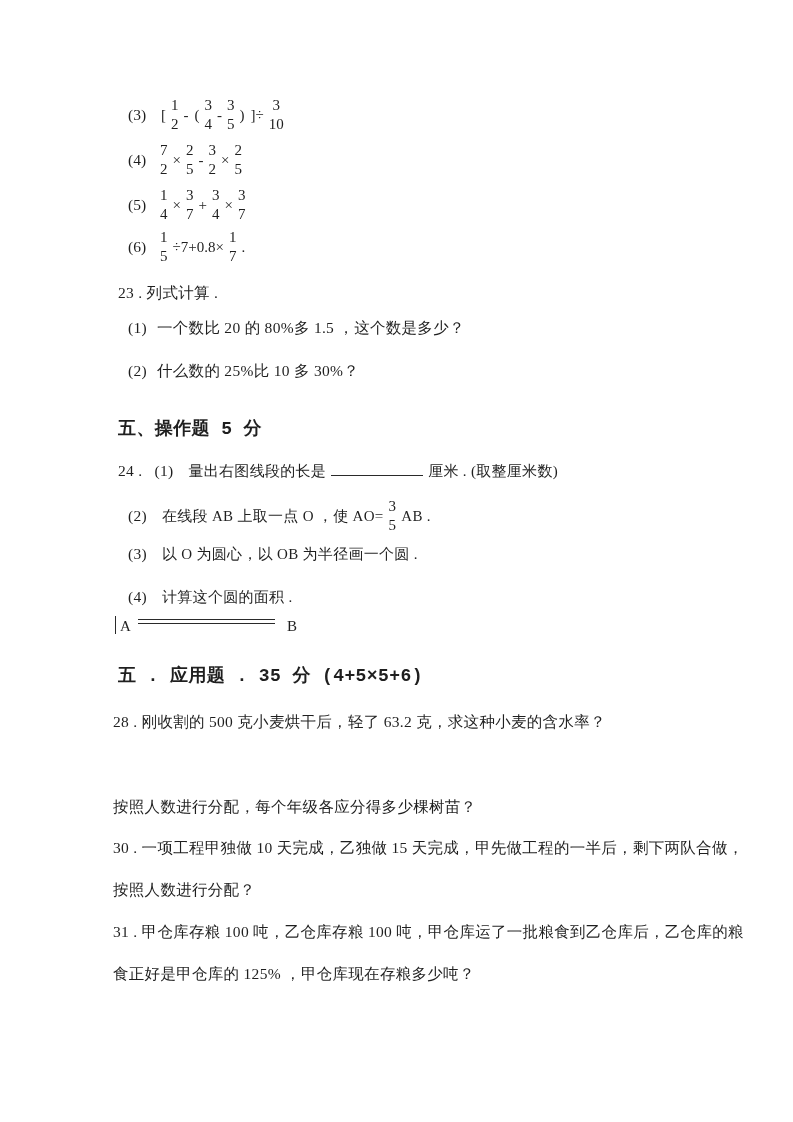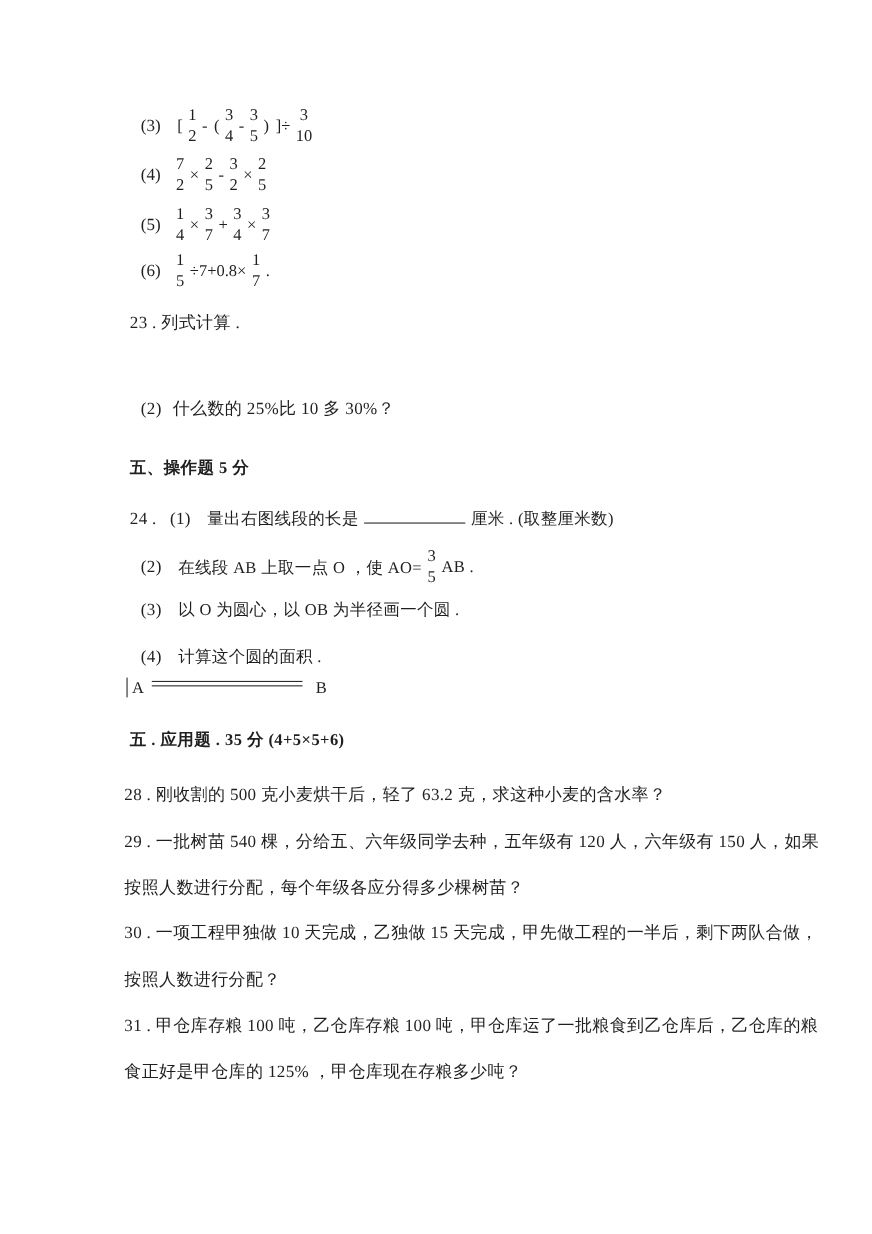--- a/index.html
+++ b/index.html
@@ -9,21 +9,21 @@
     width:793px;height:1122px;
     background:#ffffff;
     font-family:"Liberation Serif","DejaVu Serif",serif;
     color:#1f1f1f;
     overflow:hidden;
   }
   .abs{position:absolute;}
   .line{font-size:15.5px;white-space:nowrap;letter-spacing:.3px;}
   .q-label{margin-right:12px;}
   .sub-gap{display:inline-block;width:10px;}
-  .sec-header{font-weight:700;font-size:15px;white-space:nowrap;letter-spacing:.4px;}
+  .sec-header{font-weight:700;font-size:18px;white-space:nowrap;letter-spacing:.4px;font-family:Liberation Mono, monospace;}
   .calc-row{display:flex;align-items:center;height:40px;font-size:15.5px;}
   .expr{display:inline-flex;align-items:center;}
   .expr .tt{margin:0 3px;font-size:15px;}
   .frac{display:inline-flex;flex-direction:column;align-items:center;line-height:1;font-size:15px;margin:0 2px;}
   .frac .num{padding-bottom:4px;}
   .frac .den{}
   .blank{display:inline-block;height:15px;border-bottom:1px solid #2a2a2a;margin:0 2px;}
   .flexline{display:flex;align-items:center;height:40px;font-size:15.5px;white-space:nowrap;letter-spacing:.3px;}
   .baseline-row{display:flex;align-items:baseline;font-size:15.5px;white-space:nowrap;letter-spacing:.3px;}
   .seg-tick{width:1px;height:18px;background:#2a2a2a;display:block;}
@@ -121,20 +121,23 @@
         <span class="tt">÷7+0.8×</span>
         <span class="frac">
           <span class="num">1</span>
           <span class="den">7</span>
         </span>
         <span class="tt">.</span>
       </span>
   </div>
 
   <div class="line abs" style="top:283px;left:118px;">23 . 列式计算 .</div>
+  <div class="line abs" style="top:318px;left:128px;">
+    <span>(1)</span><span class="sub-gap"></span><span>一个数比 20 的 80%多 1.5 ，这个数是多少？</span>
+  </div>
   <div class="line abs" style="top:361px;left:128px;">
     <span>(2)</span><span class="sub-gap"></span><span>什么数的 25%比 10 多 30%？</span>
   </div>
 
   <div class="sec-header abs" style="top:416px;left:118px;">五、操作题 5 分</div>
 
   <div class="baseline-row abs" style="top:460px;left:118px;justify-content:space-between;">
     <span class="q-label">24 .</span>
     <span class="q-label">(1)</span>
     <span class="expr" style="align-items:baseline;">
@@ -169,21 +172,20 @@
     <span class="seg-tick abs" style="left:0;top:3px;"></span>
     <span class="seg-label abs" style="left:5px;top:5px;">A</span>
     <span class="seg-line abs" style="left:23px;right:24px;top:6px;"></span>
     <span class="seg-label abs" style="right:2px;top:5px;">B</span>
   </div>
 
   <div class="sec-header abs" style="top:663px;left:118px;">五 . 应用题 . 35 分  (4+5×5+6)</div>
 
   <div class="prob-line abs" style="top:712px;left:113px;">28 . 刚收割的 500 克小麦烘干后，轻了 63.2 克，求这种小麦的含水率？</div>
 
-  <div class="prob-line abs" style="top:755px;left:113px;">29 . 一批树苗 540 棵，分给五、六年级同学去种，五年级有 120 人，六年级有 150 人，如果</div>
   <div class="prob-line abs" style="top:797px;left:113px;">按照人数进行分配，每个年级各应分得多少棵树苗？</div>
 
   <div class="prob-line abs" style="top:838px;left:113px;">30 . 一项工程甲独做 10 天完成，乙独做 15 天完成，甲先做工程的一半后，剩下两队合做，</div>
   <div class="prob-line abs" style="top:880px;left:113px;">按照人数进行分配？</div>
 
   <div class="prob-line abs" style="top:922px;left:113px;">31 . 甲仓库存粮 100 吨，乙仓库存粮 100 吨，甲仓库运了一批粮食到乙仓库后，乙仓库的粮</div>
   <div class="prob-line abs" style="top:964px;left:113px;">食正好是甲仓库的 125% ，甲仓库现在存粮多少吨？</div>
 
 </div>
 

